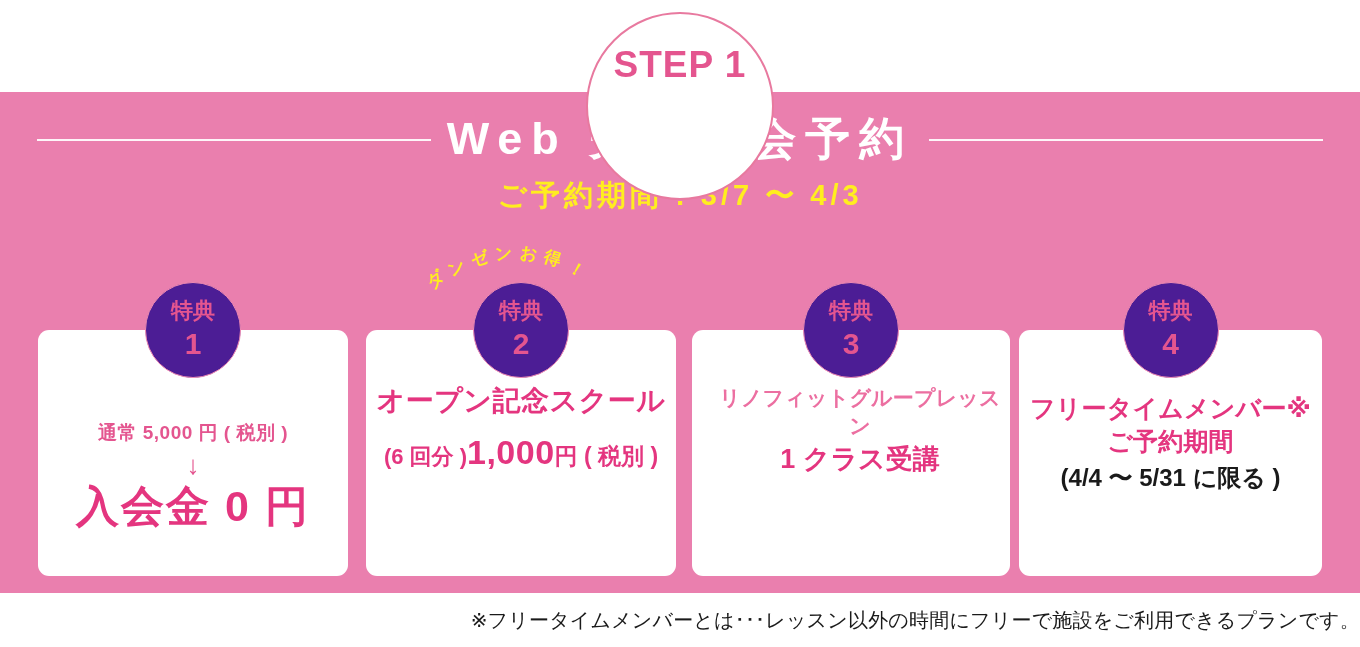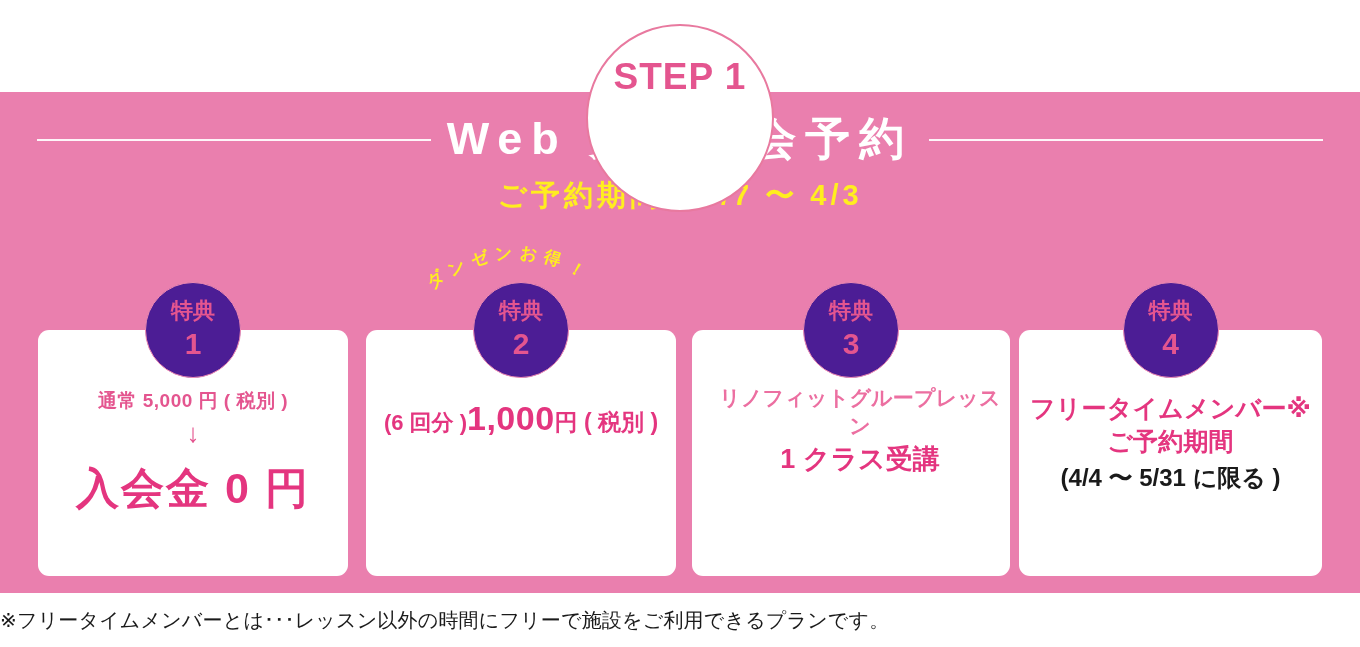--- a/index.html
+++ b/index.html
@@ -13,21 +13,21 @@
     position: relative;
     overflow: hidden;
     font-family: "Liberation Sans", "DejaVu Sans", sans-serif;
     -webkit-font-smoothing: antialiased;
   }
 
   
   .step-badge {
     position: absolute;
     left: 586px;
-    top: 24px;
+    top: 12px;
     width: 188px;
     height: 188px;
     border-radius: 50%;
     background: #ffffff;
     border: 2px solid #e8799f;
     box-sizing: border-box;
     z-index: 5;
   }
   .step-badge-label {
     position: absolute;
@@ -173,30 +173,31 @@
     text-align: center;
     padding: 0 6px;
   }
 
   
   .c1-normal {
     font-size: 19px;
     font-weight: bold;
     color: #e4558f;
     letter-spacing: .5px;
+    margin-top: 32px;
   }
   .c1-arrow {
     font-size: 26px;
     color: #e4558f;
     line-height: 30px;
     margin-top: 4px;
     font-weight: bold;
   }
   .c1-big {
-    margin-top: 14px;
+    margin-top: 0;
     font-size: 43px;
     font-weight: bold;
     color: #e4357f;
     letter-spacing: 2px;
     line-height: 52px;
   }
 
   
   .c2-head {
     font-size: 28px;
@@ -261,21 +262,21 @@
     margin-top: 4px;
     line-height: 32px;
   }
 
   
   .footnote {
     position: absolute;
     left: 0;
     top: 607px;
     width: 100%;
-    text-align: left;
+    text-align: right;
     font-size: 20px;
     color: #1a1a1a;
     letter-spacing: .2px;
     z-index: 4;
   }
 </style>
 </head>
 <body>
 
 <div class="step-badge">
@@ -315,20 +316,21 @@
       <span style="left:74px; top:4px;  transform:rotate(-7deg);">ン</span>
       <span style="left:99px; top:4px;  transform:rotate(7deg);">お</span>
       <span style="left:123px;top:9px;  transform:rotate(18deg);">得</span>
       <span style="left:147px;top:20px; transform:rotate(30deg);">！</span>
     </div>
     <div class="badge">
       <div class="badge-word">特典</div>
       <div class="badge-num">2</div>
     </div>
     <div class="card-body" style="top:54px;">
+      <div class="c2-head">オープン記念スクール</div>
       <div class="c2-price">
         <span class="small">(6 回分 )</span><span class="big">1,000</span><span class="mid">円 ( 税別 )</span>
       </div>
     </div>
   </div>
 
   <div class="card card-3">
     <div class="badge">
       <div class="badge-word">特典</div>
       <div class="badge-num">3</div>

